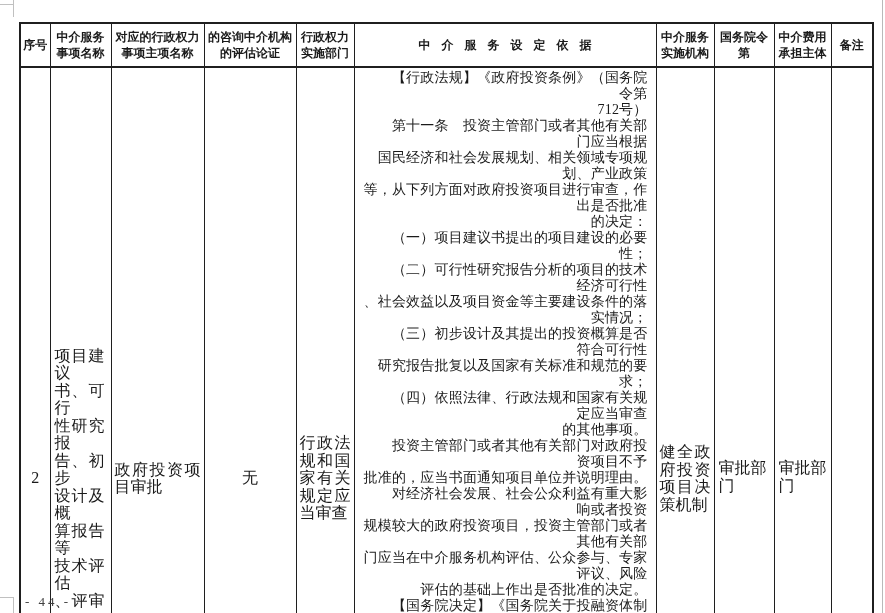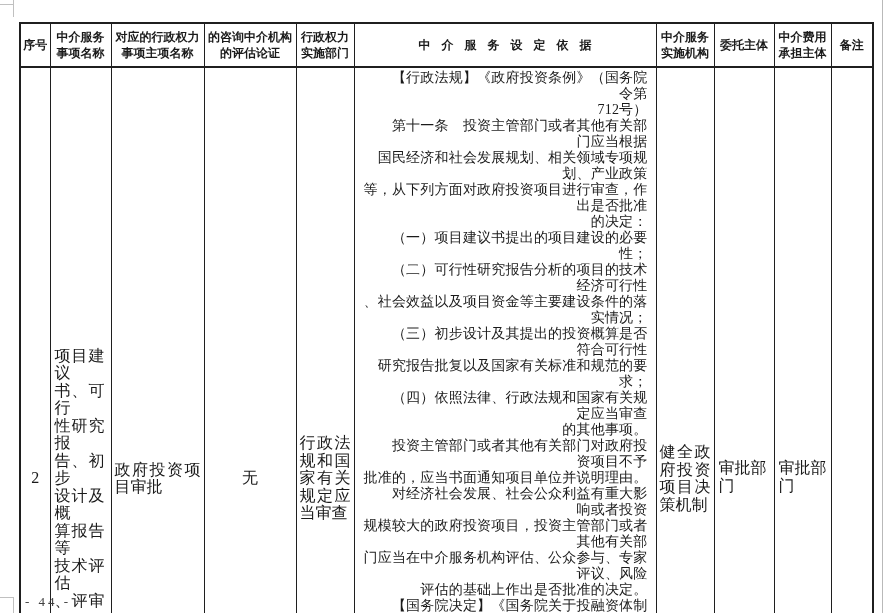--- a/index.html
+++ b/index.html
@@ -107,21 +107,21 @@
     </colgroup>
     <thead>
       <tr>
         <th>序号</th>
         <th>中介服务事项名称</th>
         <th>对应的行政权力事项主项名称</th>
         <th>的咨询中介机构的评估论证</th>
         <th>行政权力实施部门</th>
         <th class="h-basis">中介服务设定依据</th>
         <th>中介服务实施机构</th>
-        <th>委托主体</th>
+        <th>国务院令第</th>
         <th>中介费用承担主体</th>
         <th>备注</th>
       </tr>
     </thead>
     <tbody>
       <tr>
         <td class="c-seq">2</td>
         <td class="c-name">项目建议
 书、可行
 性研究报

